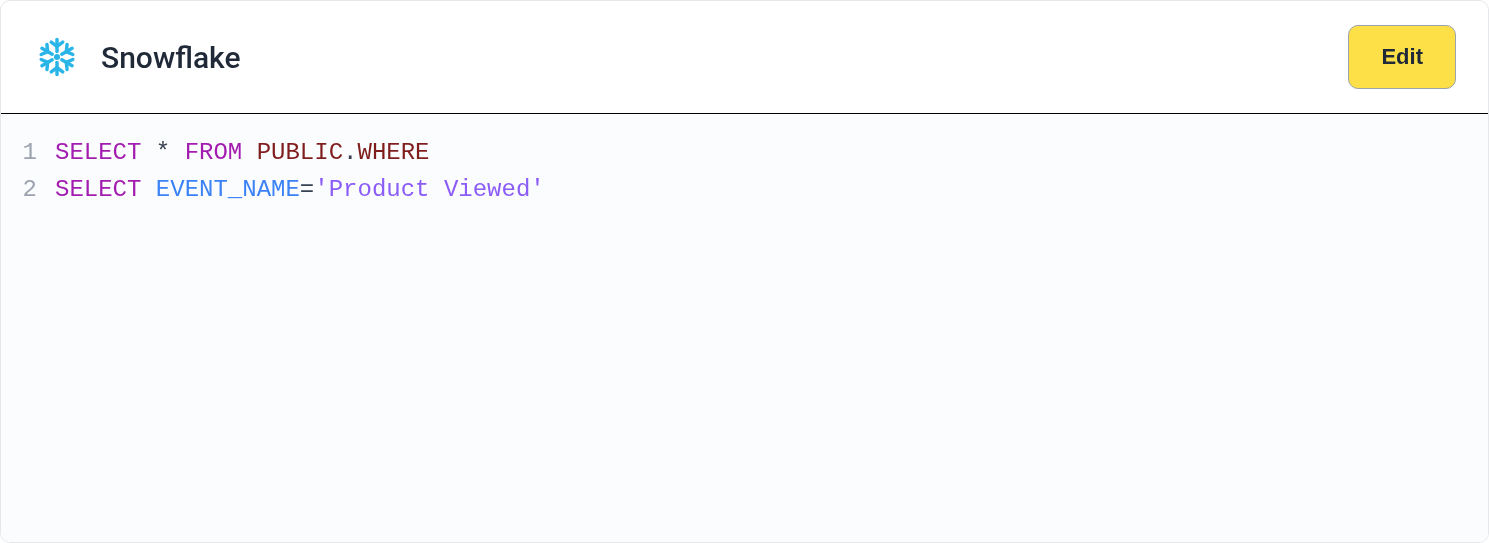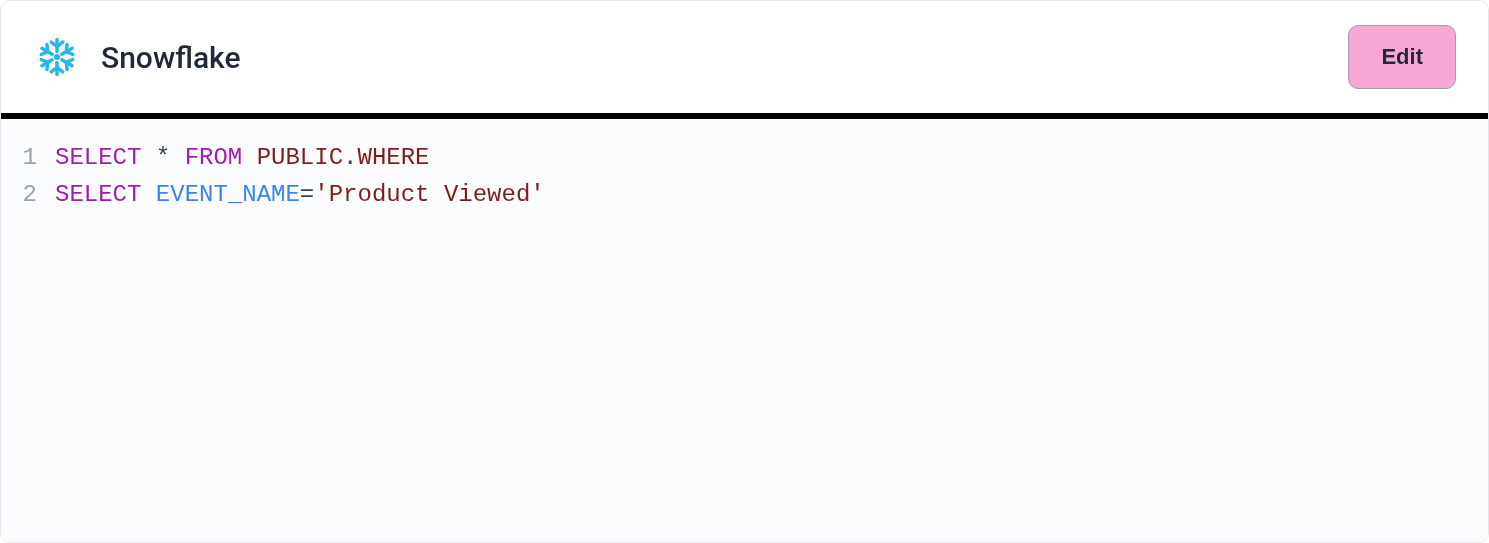--- a/index.html
+++ b/index.html
@@ -16,21 +16,21 @@
     overflow: hidden;
     display: flex;
     flex-direction: column;
     background: #fff;
   }
   .header {
     display: flex;
     align-items: center;
     justify-content: space-between;
     padding: 24px 32px;
-    border-bottom: 6px solid #000000;
+    border-bottom: 1px solid #000000;
   }
   .title-wrap {
     display: flex;
     align-items: center;
     gap: 20px;
   }
   .icon {
     width: 48px;
     height: 48px;
     display: flex;
@@ -38,21 +38,21 @@
     justify-content: center;
     color: #29B5E8;
   }
   .title {
     font-size: 30px;
     font-weight: 500;
     color: #1f2937;
   }
   .edit-btn {
     border: 1px solid #9ca3af;
-    background: #f9a8d4;
+    background: #fde047;
     color: #1f2937;
     font-size: 22px;
     font-weight: 600;
     padding: 18px 32px;
     border-radius: 10px;
     cursor: pointer;
   }
   .code-area {
     flex: 1;
     background: #fbfcfe;
@@ -73,21 +73,21 @@
     color: #9ca3af;
     user-select: none;
     padding-right: 18px;
   }
   .code-content { flex: 1; }
   .tok-kw    { color: #a21caf; }
   .tok-op    { color: #374151; }
   .tok-ident { color: #7f1d1d; }
   .tok-plain { color: #3b82f6; }
   .tok-eq    { color: #374151; }
-  .tok-str   { color: #7f1d1d; }
+  .tok-str   { color: #8b5cf6; }
 </style>
 </head>
 <body>
 
 <div class="card">
   <div class="header">
     <div class="title-wrap">
       <span class="icon">
         <svg viewBox="0 0 24 24" width="46" height="46" fill="currentColor" aria-hidden="true">
           <g>

